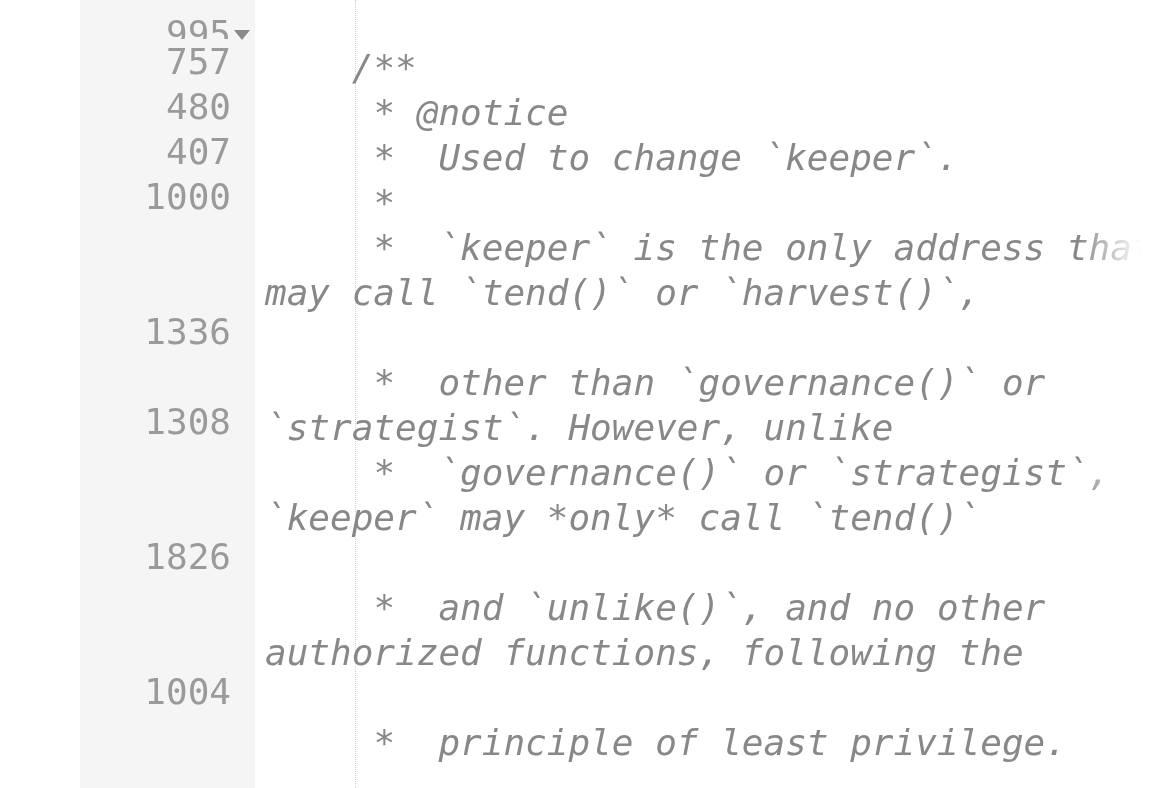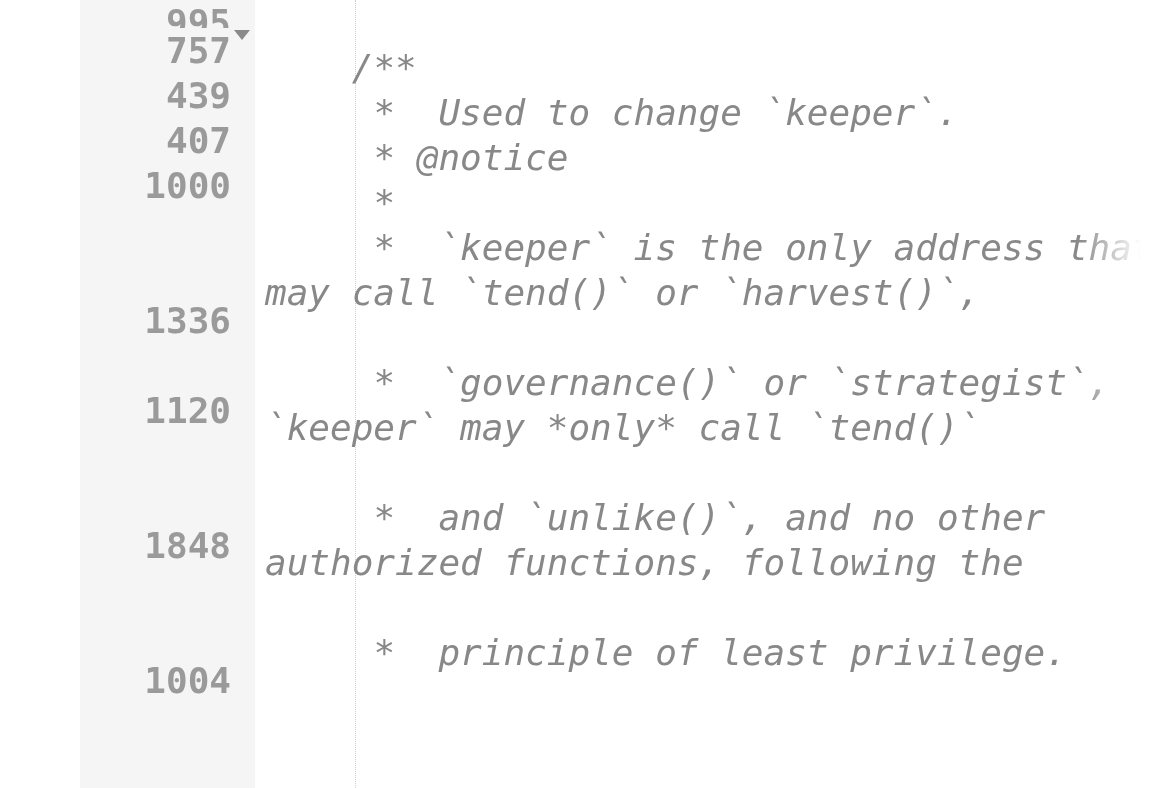--- a/index.html
+++ b/index.html
@@ -21,22 +21,22 @@
       height: 788px;
       position: relative;
     }
     .gutter {
       background: #f5f5f5;
       width: 175px;
       flex: 0 0 175px;
       text-align: right;
       color: #9a9a9a;
       user-select: none;
-      font-weight: 700;
-      padding-top: 0px;
+      font-weight: 400;
+      padding-top: 11px;
     }
     .line-number {
       padding-right: 24px;
       height: 45px;
       display: flex;
       align-items: flex-start;
       justify-content: flex-end;
     }
     .fold-marker {
       position: absolute;
@@ -89,39 +89,40 @@
       pointer-events: none;
     }
   </style>
 </head>
 <body>
 
 <div class="editor-container">
   <div class="gutter">
     <div class="line-number" style="height:28px;overflow:hidden">995</div>
     <div class="line-number">757</div>
-    <div class="line-number">439</div>
+    <div class="line-number">480</div>
     <div class="line-number">407</div>
     <div class="line-number" style="height:135px">1000</div>
     <div class="line-number" style="height:90px">1336</div>
-    <div class="line-number" style="height:135px">1120</div>
-    <div class="line-number" style="height:135px">1848</div>
+    <div class="line-number" style="height:135px">1308</div>
+    <div class="line-number" style="height:135px">1826</div>
     <div class="line-number" style="height:90px">1004</div>
   </div>
 
   <div class="fold-marker"></div>
 
   <div class="code-area">
     <div class="indent-guide"></div>
     <div class="code-line idx-0"></div>
     <div class="code-line">    /**</div>
+    <div class="code-line">     * @notice</div>
     <div class="code-line">     *  Used to change `keeper`.</div>
-    <div class="code-line">     * @notice</div>
     <div class="code-line">     *</div>
     <div class="code-line" style="min-height:135px">     *  `keeper` is the only address that may call `tend()` or `harvest()`,</div>
+    <div class="code-line" style="min-height:90px">     *  other than `governance()` or `strategist`. However, unlike</div>
     <div class="code-line" style="min-height:135px">     *  `governance()` or `strategist`, `keeper` may *only* call `tend()`</div>
     <div class="code-line" style="min-height:135px">     *  and `unlike()`, and no other authorized functions, following the</div>
     <div class="code-line" style="min-height:90px">     *  principle of least privilege.</div>
   </div>
 
   <div class="right-edge"></div>
   <div class="scrollbar-track">
     
   </div>
 </div>

